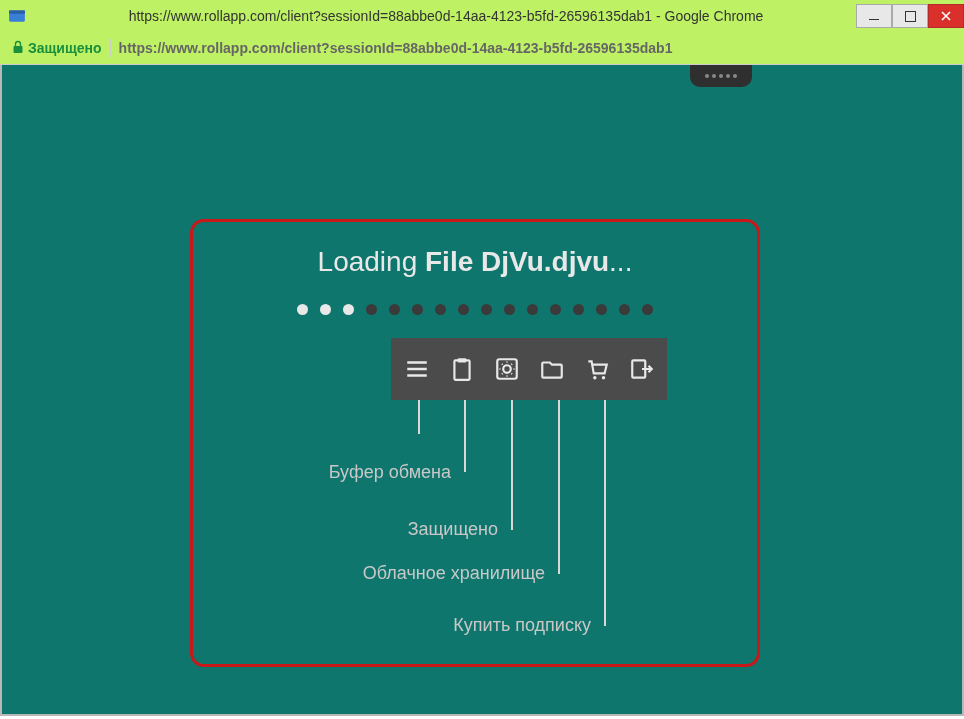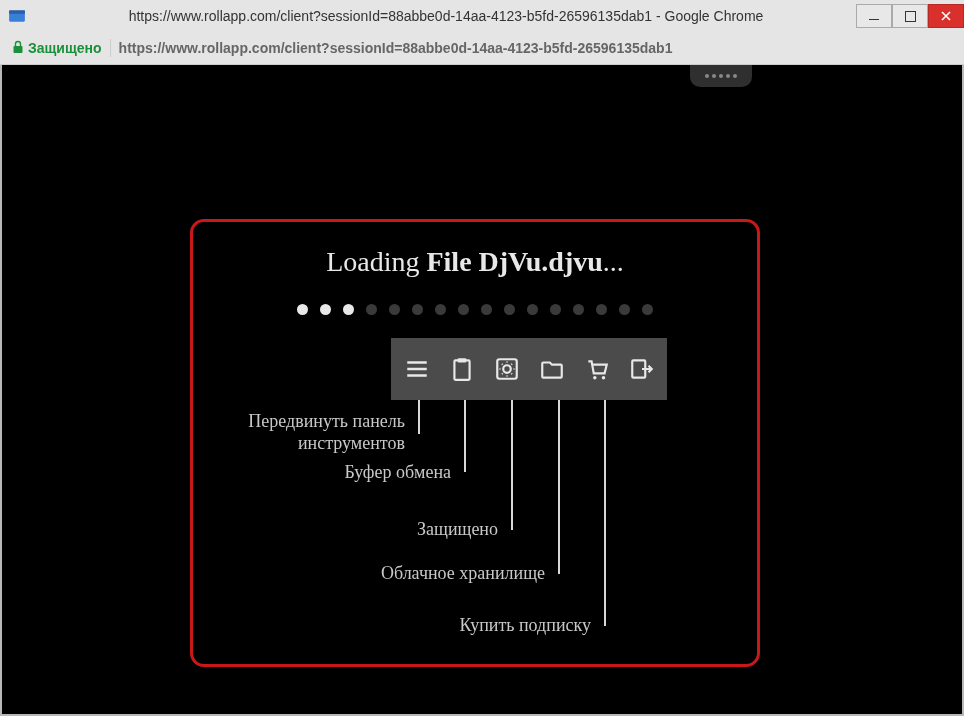--- a/index.html
+++ b/index.html
@@ -7,21 +7,21 @@
   font-family: Arial, sans-serif;
   background: #fff;
   width: 964px;
   height: 719px;
   overflow: hidden;
   position: relative;
 }
 
 
 .browser-chrome {
-  background: #e5e5e5;
+  background: #bef264;
   border-bottom: 1px solid #ccc;
 }
 .titlebar {
   display: flex;
   align-items: center;
   height: 32px;
   padding: 0 0 0 8px;
 }
 .titlebar-icon {
   width: 18px; height: 18px;
@@ -64,24 +64,23 @@
 }
 .lock-icon { color:#1a8f3c; }
 .addr-divider { width:1px; height:18px; background:#ccc; }
 .url-text { color: #666; font-size: 14px; }
 
 
 .viewport {
   position: relative;
   width: 100%;
   height: calc(100% - 68px);
-  background: #000000;
+  background: #0f766e;
   border: 2px solid #b8b8b8;
   border-top: none;
-  font-family: Liberation Serif, serif;
 }
 
 
 .top-handle {
   position: absolute;
   top: 0; left: 688px;
   width: 62px; height: 22px;
   background: #2f2f2f;
   border-radius: 0 0 10px 10px;
   display: flex; align-items:center; justify-content:center;
@@ -275,24 +274,20 @@
           </svg>
       </div>
     </div>
 
     <div class="anno-line" style="left:225px; top:178px; height:34px;"></div>
     <div class="anno-line" style="left:271px; top:178px; height:72px;"></div>
     <div class="anno-line" style="left:318px; top:178px; height:130px;"></div>
     <div class="anno-line" style="left:365px; top:178px; height:174px;"></div>
     <div class="anno-line" style="left:411px; top:178px; height:226px;"></div>
 
-    <div class="anno-label" style="right:352px; top:189px;">
-      <span>Передвинуть панель</span><br>
-      <span>инструментов</span>
-    </div>
     <div class="anno-label" style="right:306px; top:240px;margin-left:6px;">
       <span>Буфер обмена</span>
     </div>
     <div class="anno-label" style="right:259px; top:297px;">
       <span>Защищено</span>
     </div>
     <div class="anno-label" style="right:166px; top:393px;">
       <span>Купить подписку</span>
     </div>
     <div class="anno-label" style="right:212px; top:341px;">

